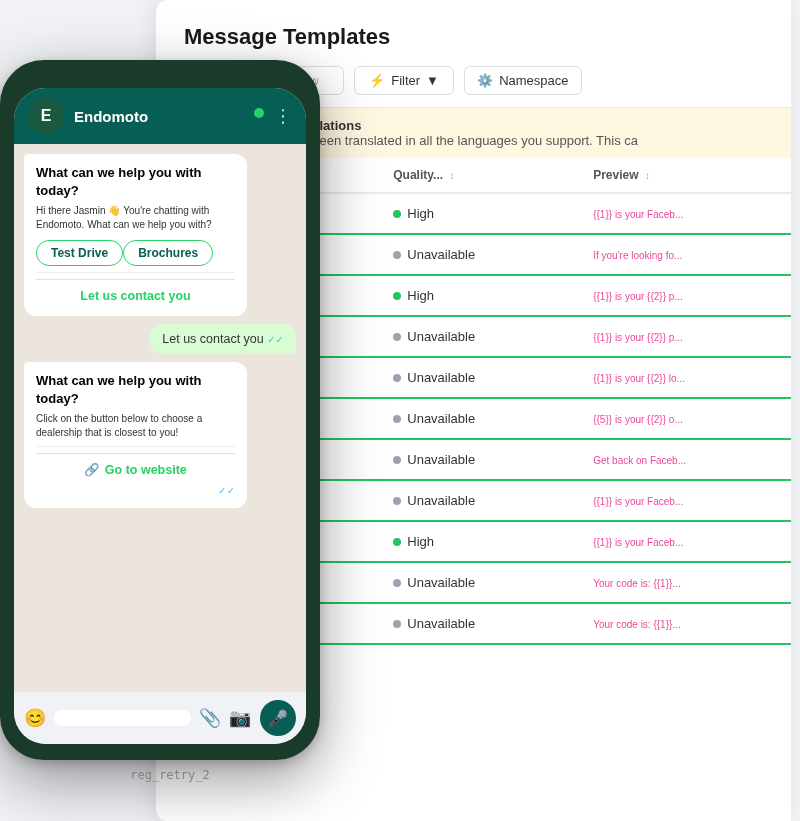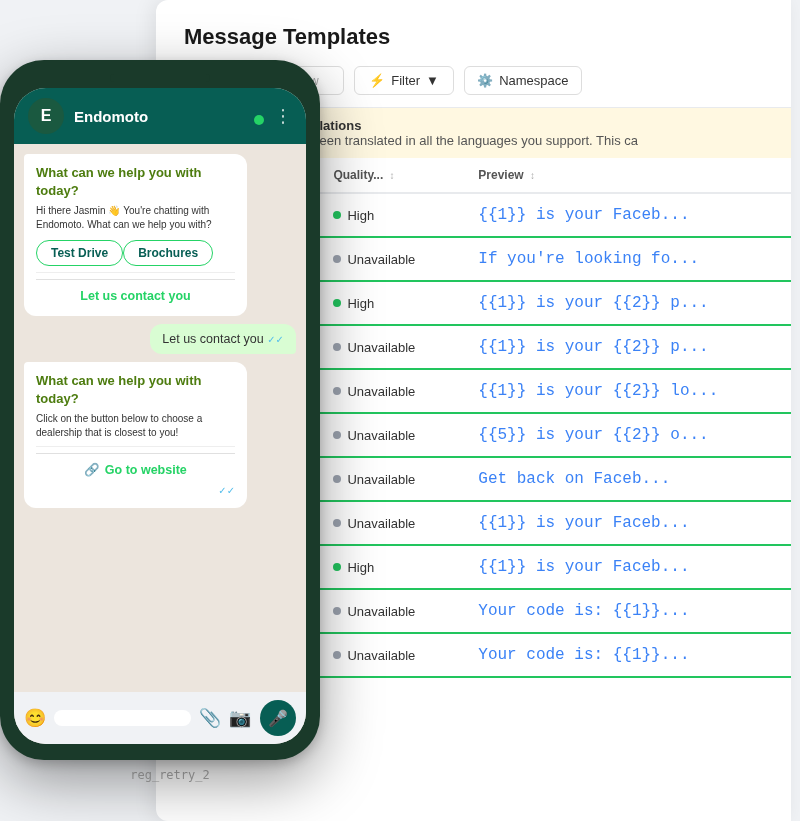--- a/index.html
+++ b/index.html
@@ -135,27 +135,26 @@
     }
 
     .dot {
       width: 8px;
       height: 8px;
       border-radius: 50%;
       flex-shrink: 0;
     }
 
     .preview-text {
-      color: #3b82f6;
-      font-size: 16px;
+      color: #ec4899;
+      font-size: 10px;
       max-width: 160px;
       white-space: nowrap;
       overflow: hidden;
       text-overflow: ellipsis;
-      font-family: Liberation Mono, monospace;
     }
 
     .sort-icon {
       font-size: 10px;
       color: #aaa;
       margin-left: 3px;
     }
 
     
     .phone-wrapper {
@@ -260,21 +259,21 @@
     }
 
     .bubble-received {
       background: white;
       align-self: flex-start;
       border-top-left-radius: 4px;
     }
 
     .bubble-title {
       font-weight: 700;
-      color: #4d7c0f;
+      color: #000000;
       margin-bottom: 4px;
       font-size: 13px;
     }
 
     .bubble-text {
       color: #333;
       font-size: 10px;
     }
 
     .bubble-time {
@@ -561,21 +560,21 @@
 <div class="phone-wrapper">
   <div class="phone-shell">
     <div class="phone-notch"></div>
     <div class="phone-screen">
 
       <div class="wa-header">
         <div class="wa-avatar">
           <span>E</span>
         </div>
         <div style="flex:1">
-          <div style="display:flex;align-items:flex-end;gap:6px">
+          <div style="display:flex;align-items:flex-start;gap:6px">
             <span class="wa-name">Endomoto</span>
             <span class="wa-verified"></span>
           </div>
         </div>
         <div class="wa-dots">⋮</div>
       </div>
 
       <div class="wa-chat">
 
         <div class="bubble bubble-received">

